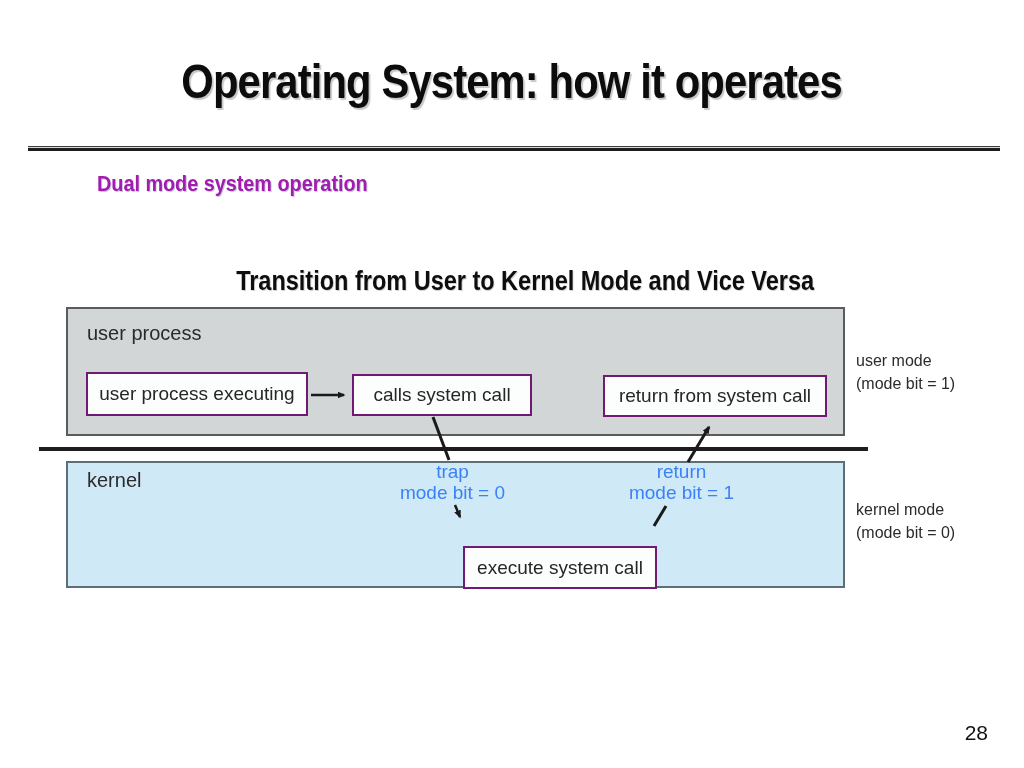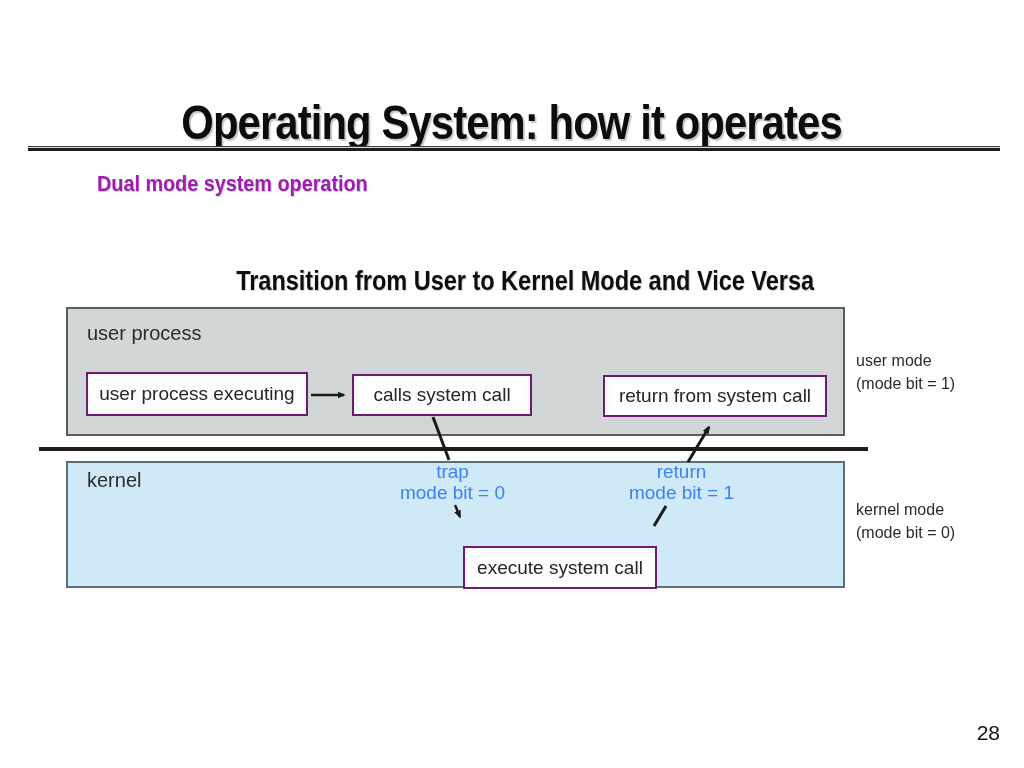--- a/index.html
+++ b/index.html
@@ -28,21 +28,20 @@
   .main-title {
     position: absolute;
     left: 0; top: 54px;
     width: 100%;
     text-align: center;
     font-size: 48px;
     font-weight: bold;
     color: #0c0c0c;
     letter-spacing: -1px;
     text-shadow: 2px 2px 1px rgba(130,130,130,0.45);
-    margin-top: 41px;
   }
 
   .title-rule {
     position: absolute;
     left: 28px; top: 146px;
     width: 972px;
     height: 1px;
     background: #d9d9d9;
     border-top: 1px solid #3c3c3c;
     border-bottom: 3px solid #1d1d1d;
@@ -141,21 +140,21 @@
 
   .arrow-layer {
     position: absolute;
     left: 0; top: 0;
     width: 1024px; height: 768px;
     pointer-events: none;
   }
 
   .page-number {
     position: absolute;
-    right: 24px; top: 721px;
+    right: 36px; top: 721px;
     font-size: 21px;
     color: #111;
   }
 </style>
 </head>
 <body>
 
 <div class="slide">
 
   <div class="main-title">

